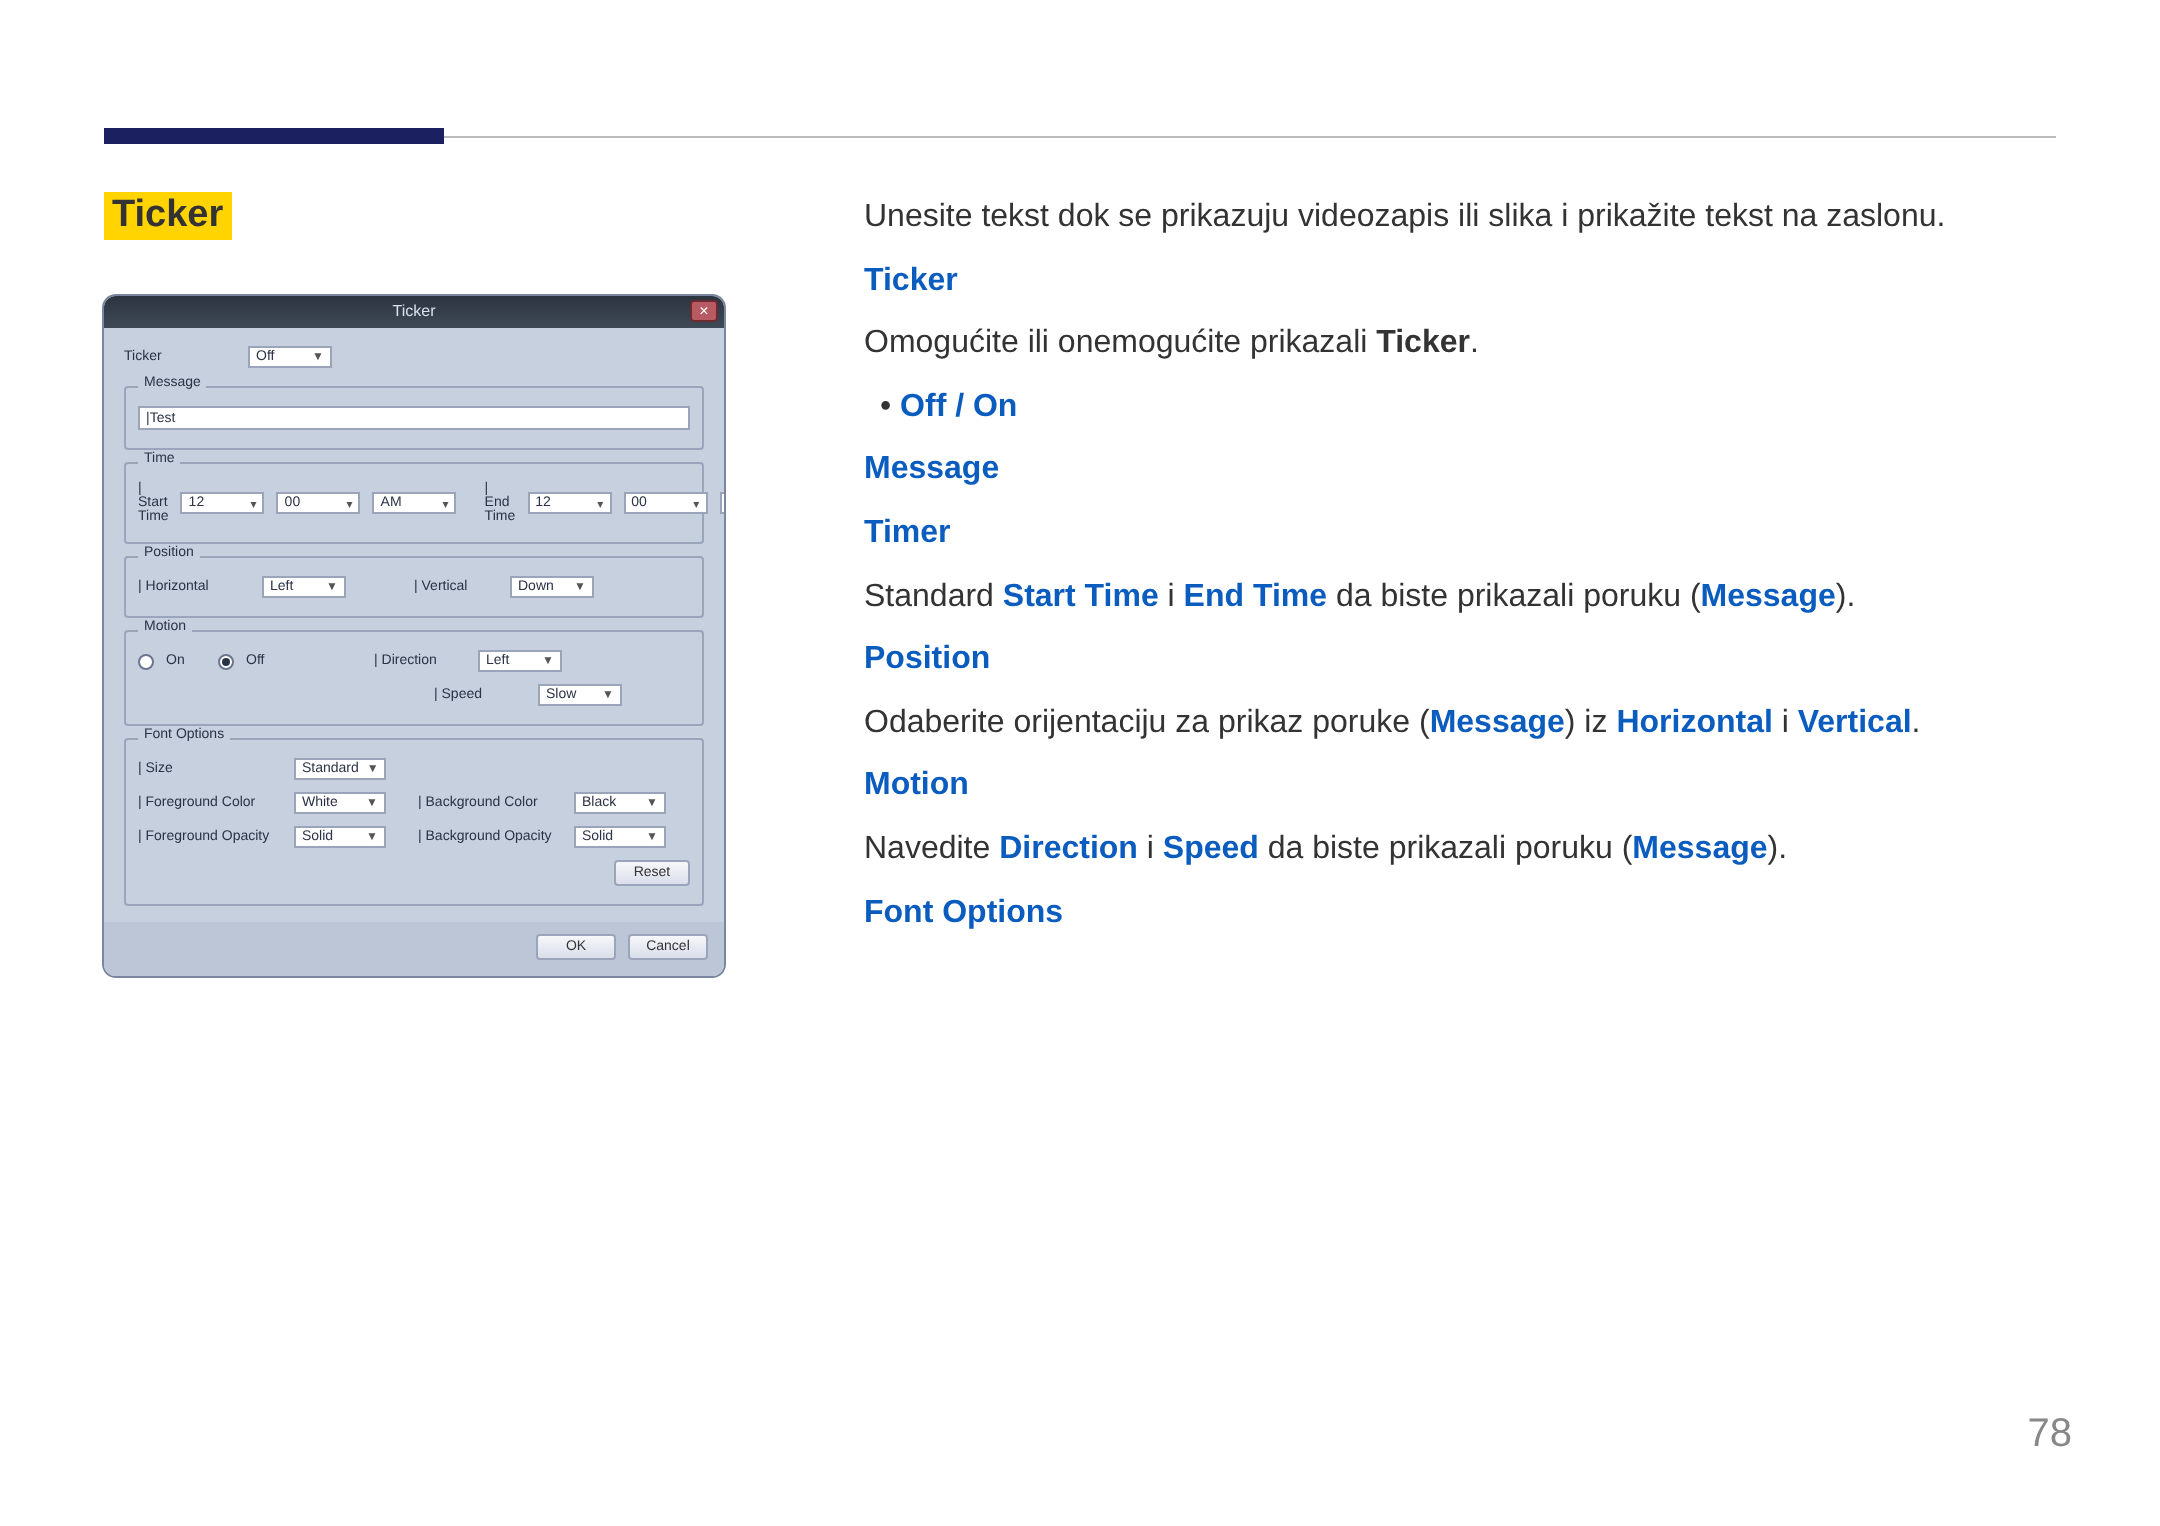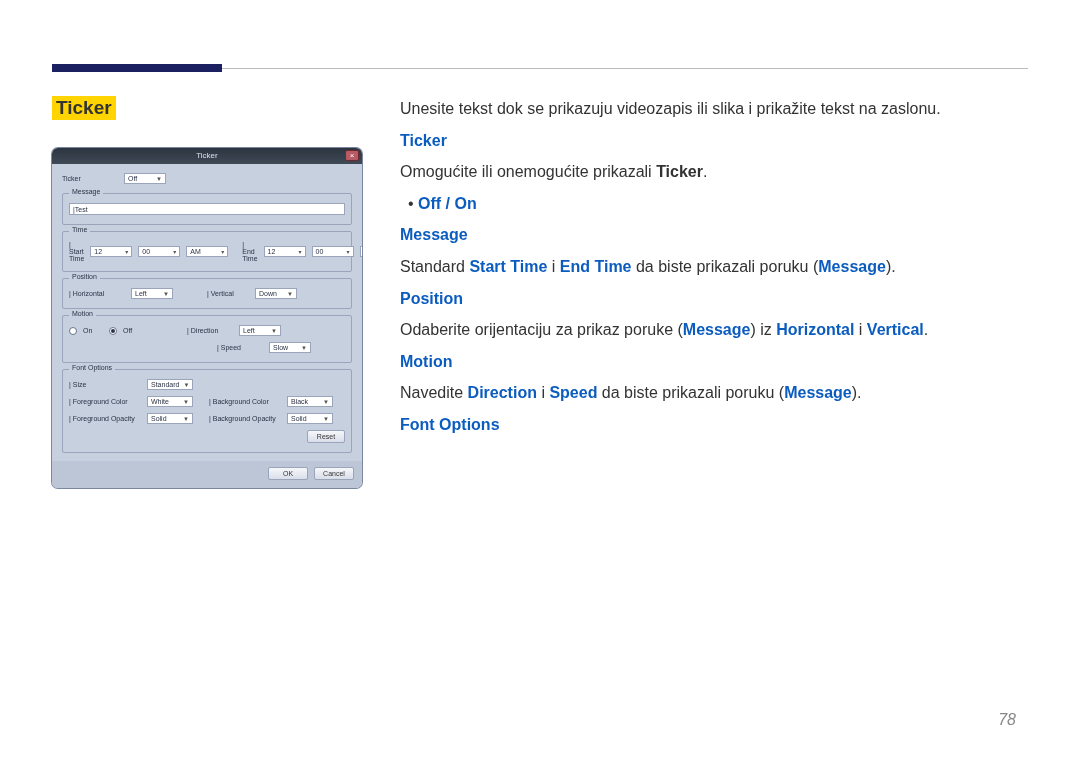--- a/index.html
+++ b/index.html
@@ -17,30 +17,29 @@
     border-top: 1px solid #bbb;
   }
   .header-bar {
     position: absolute;
     top: 64px; left: 52px;
     width: 170px; height: 8px;
     background: #1a2060;
   }
   .page-number {
     position: absolute;
-    bottom: 34px; right: 64px;
-    font-size: 16px;
+    bottom: 34px; right: 44px;
+    font-size: 20px;
     color: #888;
-    font-style: italic;
   }
   .content {
     position: absolute;
     top: 96px; left: 52px; right: 52px;
     display: flex;
-    gap: 28px;
+    gap: 60px;
   }
   .left-col { width: 320px; }
   .title {
     display: inline-block;
     background: #ffd400;
     color: #333;
     font-weight: bold;
     font-size: 19px;
     padding: 1px 4px;
     margin-bottom: 28px;
@@ -286,20 +285,21 @@
       </div>
     </div>
   </div>
 
   <div class="right-col">
     <p>Unesite tekst dok se prikazuju videozapis ili slika i prikažite tekst na zaslonu.</p>
     <p><span class="blue">Ticker</span></p>
     <p><span>Omogućite ili onemogućite prikazali </span><span class="bold">Ticker</span>.</p>
     <p class="bullet"><span class="blue">Off / On</span></p>
     <p><span class="blue">Message</span></p>
+    <p><span class="blue">Timer</span></p>
     <p><span>Standard </span><span class="blue">Start Time</span><span> i </span><span class="blue">End Time</span><span> da biste prikazali poruku (</span><span class="blue">Message</span><span>).</span></p>
     <p><span class="blue">Position</span></p>
     <p><span>Odaberite orijentaciju za prikaz poruke (</span><span class="blue">Message</span><span>) iz </span><span class="blue">Horizontal</span><span> i </span><span class="blue">Vertical</span>.</p>
     <p><span class="blue">Motion</span></p>
     <p><span>Navedite </span><span class="blue">Direction</span><span> i </span><span class="blue">Speed</span><span> da biste prikazali poruku (</span><span class="blue">Message</span><span>).</span></p>
     <p><span class="blue">Font Options</span></p>
   </div>
 
 </div>
 

